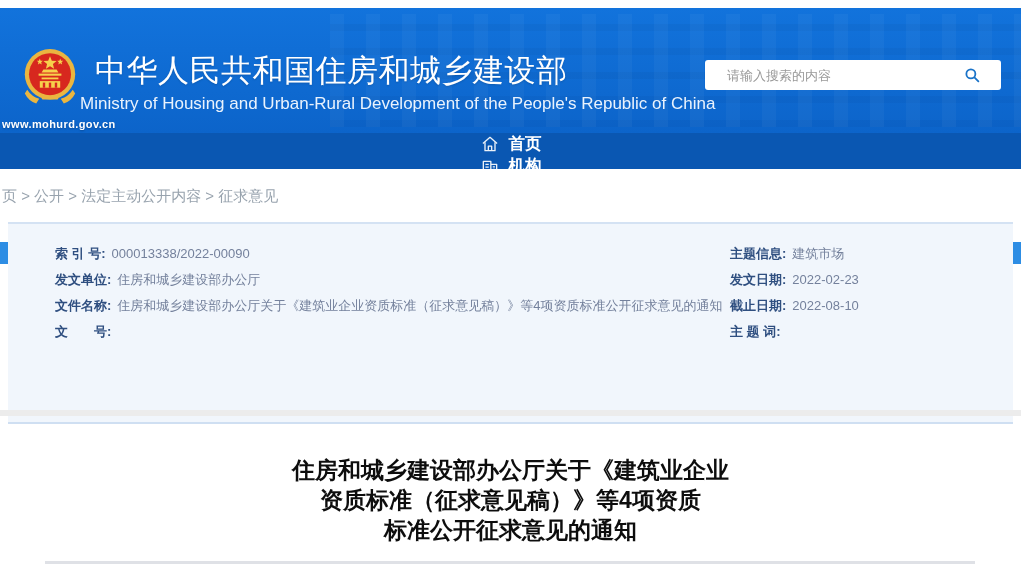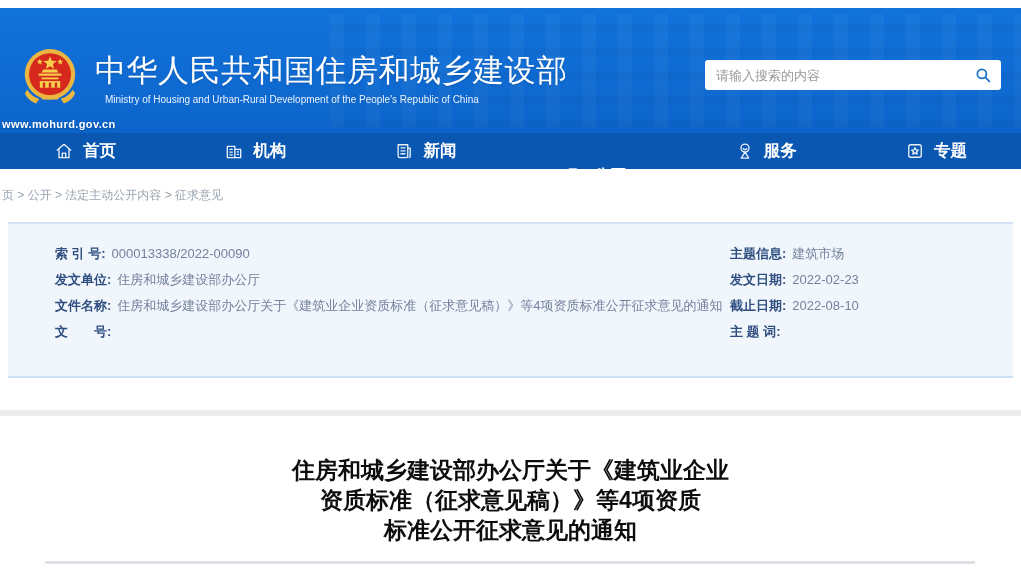--- a/index.html
+++ b/index.html
@@ -14,41 +14,41 @@
   }
   .header::before{ 
     content:"";position:absolute;left:330px;right:0;top:6px;bottom:6px;opacity:.5;pointer-events:none;
     background:
       repeating-linear-gradient(90deg, rgba(255,255,255,.07) 0 14px, transparent 14px 36px),
       repeating-linear-gradient(0deg, rgba(0,40,90,.10) 0 7px, transparent 7px 24px);
   }
   .emblem{position:absolute;left:20px;top:36px;width:60px;height:70px;}
   .site-url{position:absolute;left:2px;top:110px;color:#fff;font-size:11px;font-weight:bold;letter-spacing:.4px;text-shadow:0 1px 2px rgba(0,0,0,.25);}
   .h-title{position:absolute;left:95px;top:42px;color:#fff;font-size:31px;font-weight:normal;letter-spacing:.5px;white-space:nowrap;text-shadow:0 1px 2px rgba(0,0,0,.15);}
-  .h-sub{position:absolute;left:105px;top:86px;color:#eaf3fd;font-size:10px;white-space:nowrap;text-align:center;}
+  .h-sub{position:absolute;left:80px;top:86px;color:#eaf3fd;font-size:17px;white-space:nowrap;text-align:center;}
   .search{
     position:absolute;left:705px;top:52px;width:296px;height:30px;background:#fff;border-radius:3px;
-    display:flex;align-items:center;padding:0 9px;box-sizing:border-box;gap:8px;
+    display:flex;align-items:center;padding:0 20px;box-sizing:border-box;gap:8px;
   }
   .search input{flex:1;border:none;outline:none;font-size:13px;color:#333;background:transparent;font-family:inherit;}
   .search input::placeholder{color:#999;}
   .search-btn{border:none;background:none;padding:0;margin:0;cursor:pointer;display:flex;align-items:center;}
   
-  .nav{position:absolute;left:0;top:133px;width:1021px;height:36px;background:#0a57b2;display:flex;}
+  .nav{position:absolute;left:0;top:133px;width:1021px;height:36px;background:#0a57b2;display:flex;flex-direction:column;}
   .nav-item{
     flex:1;display:flex;align-items:center;justify-content:center;gap:9px;
     color:#fff;font-size:16.5px;font-weight:bold;cursor:pointer;white-space:nowrap;
   }
   .nav-item.active{background:#2d8de4;margin-top:43px;}
   .nav-item svg{width:20px;height:20px;opacity:.92;flex:0 0 auto;}
   
-  .breadcrumb{position:absolute;left:2px;top:187px;font-size:12px;color:#98a3ae;cursor:pointer;}
+  .breadcrumb{position:absolute;left:2px;top:187px;font-size:15px;color:#98a3ae;cursor:pointer;}
   
   .meta-panel{
-    position:absolute;left:8px;top:222px;width:1005px;height:156px;box-sizing:border-box;
+    position:absolute;left:8px;top:222px;width:1005px;height:202px;box-sizing:border-box;
     background:#f1f6fc;border-top:2px solid #d4e2f3;border-bottom:2px solid #cfdff2;
     display:flex;padding-top:22px;
   }
   .meta-left{flex:1;padding-left:47px;min-width:0;}
   .meta-right{width:290px;padding-left:7px;box-sizing:border-box;}
   .meta-row{margin-bottom:10px;font-size:13px;line-height:16px;white-space:nowrap;}
   .meta-label{color:#2f4f80;font-weight:bold;}
   .meta-value{color:#74819c;margin-left:6px;}
   
   .gray-band{position:absolute;left:0;top:410px;width:1021px;height:6px;background:#ececec;}

